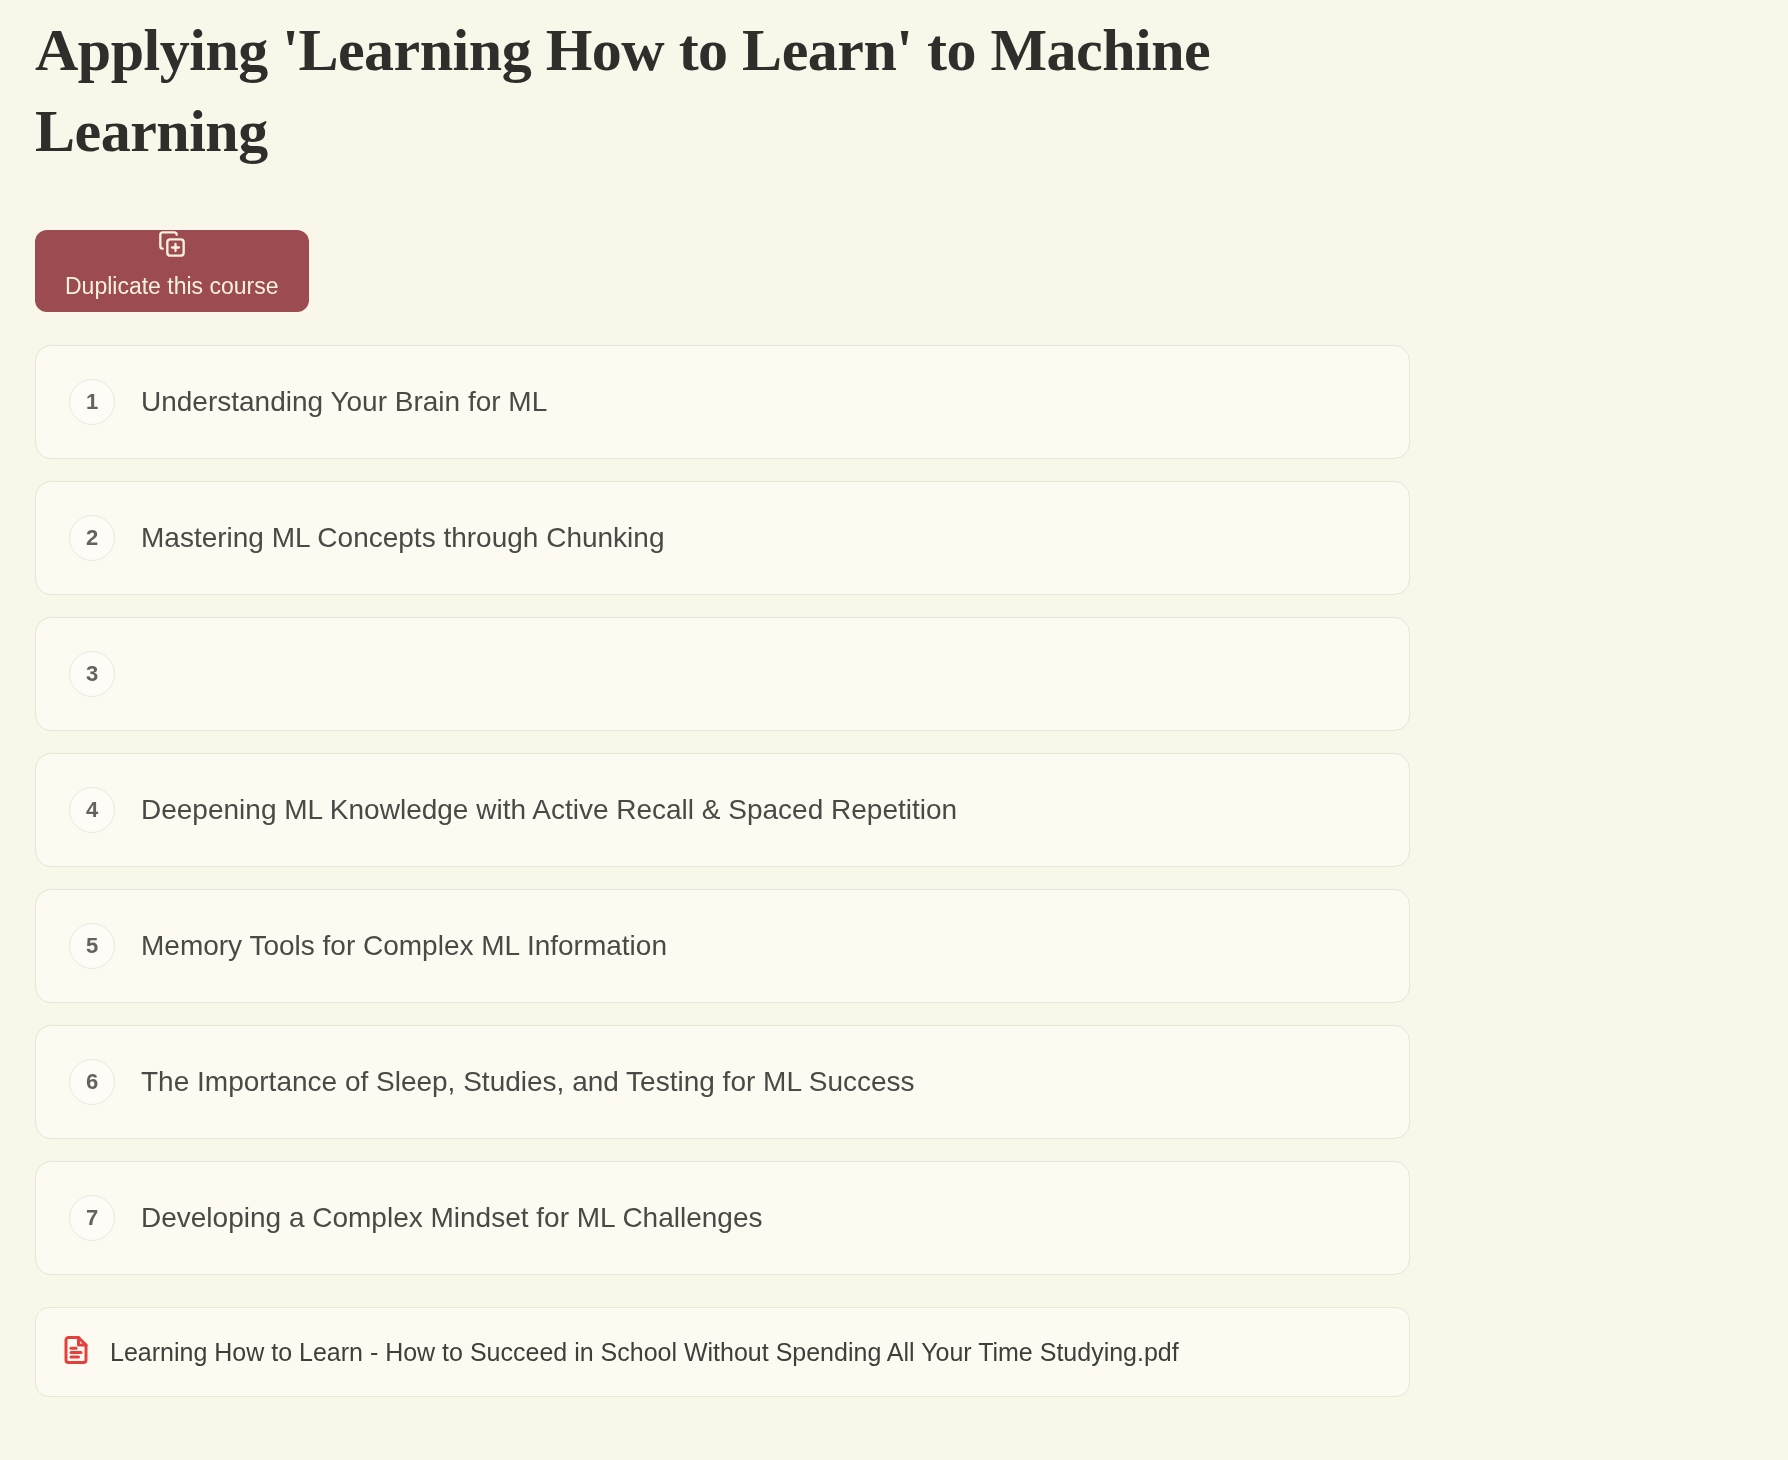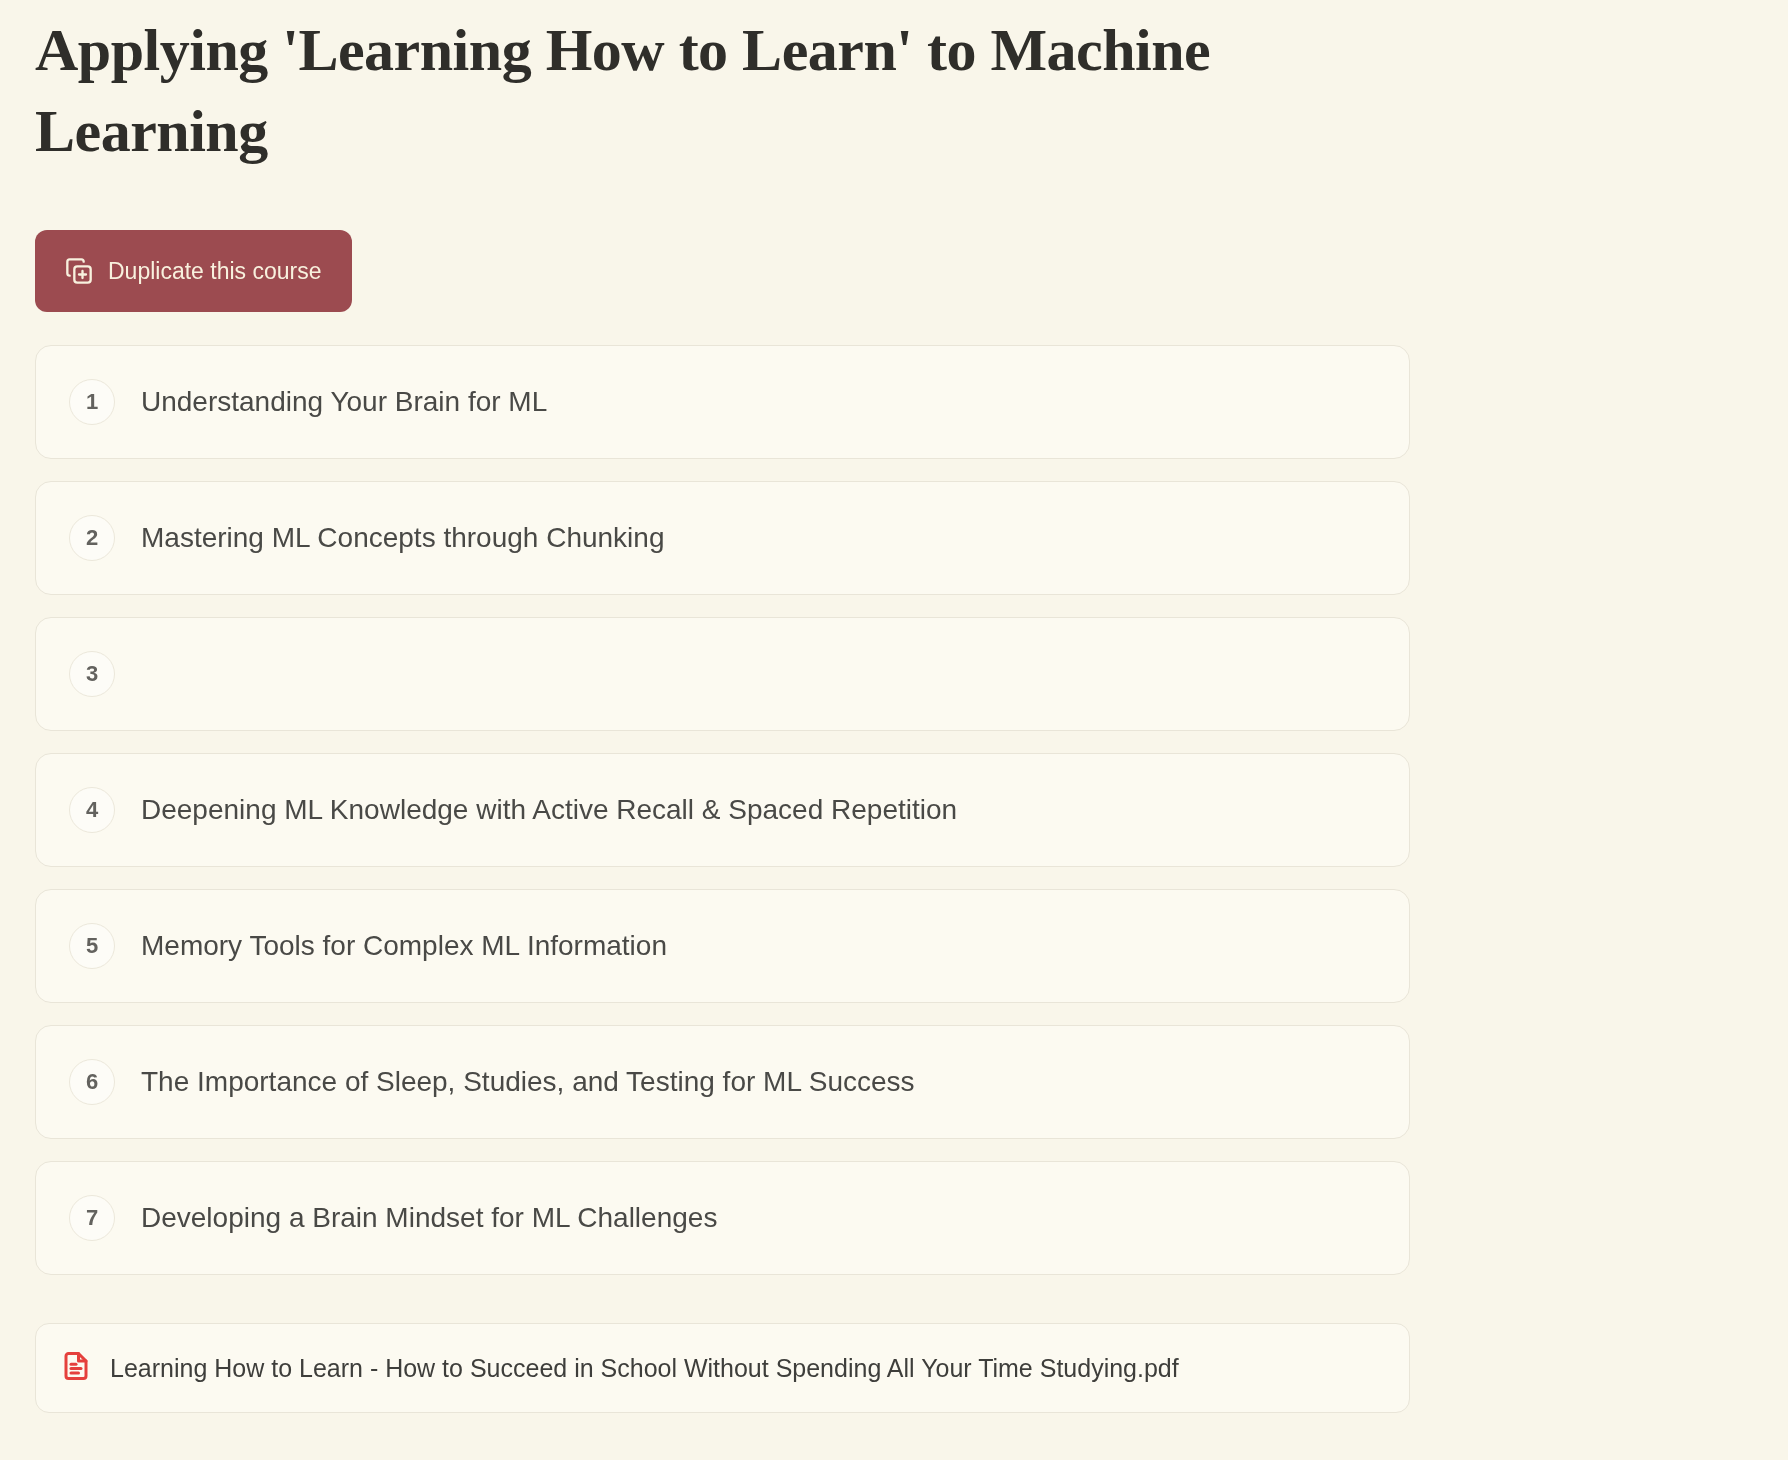--- a/index.html
+++ b/index.html
@@ -40,20 +40,21 @@
     align-items: center;
     gap: 15px;
     background: #9C4B50;
     color: #F8F1DE;
     border: none;
     border-radius: 12px;
     padding: 0 30px;
     font-size: 23px;
     font-family: "Liberation Sans", sans-serif;
     cursor: pointer;
+    flex-direction: column;
   }
   .duplicate-btn svg { display: block; }
   .milestone-list { margin-top: 33px; }
   .milestone-card {
     height: 114px;
     background: #FCFAF1;
     border: 1.5px solid #E9E5D8;
     border-radius: 16px;
     display: flex;
     align-items: center;
@@ -75,21 +76,21 @@
     color: #63625E;
     flex: 0 0 auto;
   }
   .milestone-label {
     margin-left: 26px;
     font-size: 28px;
     color: #494946;
   }
   .materials-heading-row { margin-top: 56px; }
   .materials-card {
-    margin-top: 48px;
+    margin-top: 32px;
     height: 90px;
     background: #FCFAF1;
     border: 1.5px solid #E9E5D8;
     border-radius: 14px;
     display: flex;
     align-items: center;
     padding-left: 25px;
     cursor: pointer;
   }
   .file-icon { flex: 0 0 auto; display: block; }
@@ -146,21 +147,21 @@
       <div class="milestone-label">Memory Tools for Complex ML Information</div>
     </div>
 
     <div class="milestone-card">
       <div class="num-badge">6</div>
       <div class="milestone-label">The Importance of Sleep, Studies, and Testing for ML Success</div>
     </div>
 
     <div class="milestone-card">
       <div class="num-badge">7</div>
-      <div class="milestone-label">Developing a Brain Mindset for ML Challenges</div>
+      <div class="milestone-label">Developing a Complex Mindset for ML Challenges</div>
     </div>
 
   </div>
 
 
   <div class="materials-card">
     <span class="file-icon">
       <svg width="30" height="34" viewBox="0 0 24 24" fill="none" stroke="#E5403C" stroke-width="2.4" stroke-linecap="round" stroke-linejoin="round">
         <path d="M14 2H6a2 2 0 0 0-2 2v16a2 2 0 0 0 2 2h12a2 2 0 0 0 2-2V8z"></path>
         <path d="M14 2v6h6"></path>

